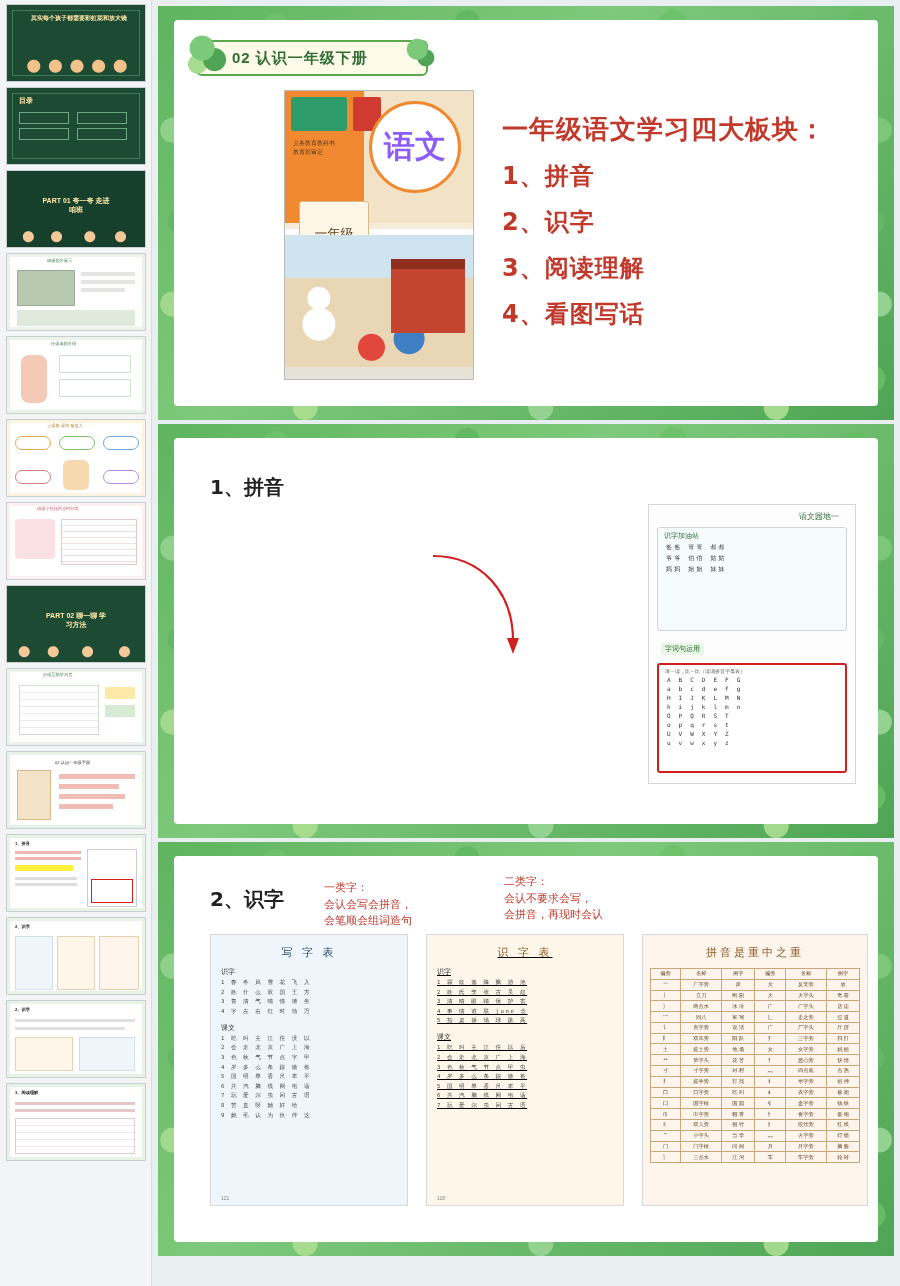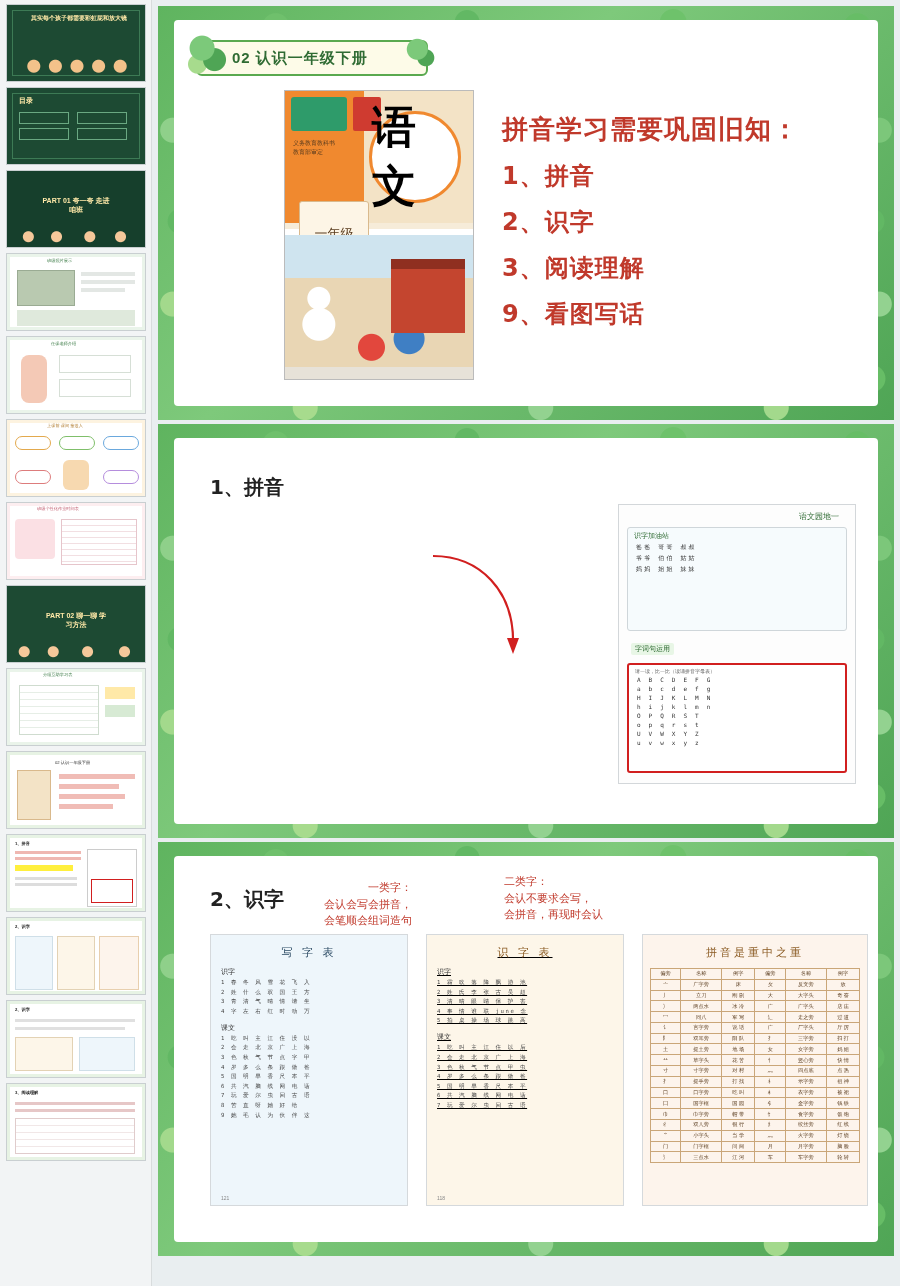--- a/index.html
+++ b/index.html
@@ -133,24 +133,24 @@
     width: 190px; height: 290px;
     border: 1px solid #bbb;
     background: linear-gradient(180deg, #f6ecd9 0 48%, #ffffff 48% 100%);
     overflow: hidden;
   }
   .bk-topband { position:absolute; left:0; top:0; width:100%; height:46%; background:#f3e3c6; }
   .bk-orange { position:absolute; left:0; top:0; width:42%; height:46%; background:#f0892f; }
   .bk-green { position:absolute; left:6px; top:6px; width:56px; height:34px; background:#2e9b6a; border-radius:3px; }
   .bk-red { position:absolute; left:68px; top:6px; width:28px; height:34px; background:#cf3b30; border-radius:2px; }
   .bk-bubble {
-    position:absolute; right:12px; top:20px; width:92px; height:92px;
+    position:absolute; right:12px; top:10px; width:92px; height:92px;
     background:#ffffff; border:3px solid #f0892f; border-radius:50%;
     display:flex; align-items:center; justify-content:center;
-    font-size: 44px; font-weight: bold; color:#000000; font-family:"DejaVu Sans", sans-serif;
+    font-size: 31px; font-weight: bold; color:#8b5cf6; font-family:"DejaVu Sans", sans-serif;
   }
   .bk-sub { position:absolute; left:8px; top:48px; font-size:6px; color:#5a3c1e; line-height:1.5; }
   .bk-grade {
     position:absolute; left:14px; top:110px; width:70px; height:88px;
     border:1px solid #d9b98c; background:#fdf5e6; border-radius:3px;
     display:flex; flex-direction:column; align-items:center; justify-content:center;
     font-size: 13px; color:#5a3c1e; line-height:1.8;
   }
   .bk-scene {
     position:absolute; left:0; bottom:0; width:100%; height:50%;
@@ -191,33 +191,33 @@
     background:#ffef3d; color:#c0392b; font-size:13.5px; font-weight:bold;
     padding:3px 6px; font-family:"DejaVu Sans", sans-serif;
     border: 1px solid #d8cf2a;
   }
   .s2-p2 {
     position:absolute; left:30px; top:140px; width:300px;
     font-size:16px; line-height:1.75; color:#111;
     font-family:"DejaVu Sans", sans-serif;
   }
   .s2-shot {
-    position:absolute; right:22px; top:66px; width:238px; height:280px;
+    position:absolute; right:22px; top:66px; width:208px; height:280px;
     border:1px solid #d3d7da; background:#fdfdfd; overflow:hidden;text-decoration:underline;
   }
   .s2-shot-title { position:absolute; right:16px; top:6px; font-size:8px; color:#2f6b33; }
   .s2-box1 { position:absolute; left:8px; top:22px; right:8px; height:104px; border:1px solid #cfd6da; background:#f6fbfd; border-radius:3px;}
   .s2-box2 { position:absolute; left:8px; top:158px; right:8px; height:110px; border:2px solid #d11f1f; background:#fff; border-radius:3px;}
   .s2-lbl { position:absolute; left:12px; top:138px; font-size:7px; color:#2f6b33; background:#e8f6e6; padding:1px 4px; border-radius:2px;}
   .mini-row { font-size:6px; color:#333; letter-spacing:2.2px; margin:2px 0 0 8px; font-family:"DejaVu Sans Mono", monospace; }
   .arrow-svg { position:absolute; left:255px; top:112px; }
 
   
   .s3-h { position:absolute; left:36px; top:30px; font-size:20px; font-weight:bold; color:#222; font-family:"DejaVu Sans", sans-serif;}
-  .s3-note1 { position:absolute; left:150px; top:24px; font-size:11px; line-height:1.5; color:#c0392b; font-family:"DejaVu Sans", sans-serif;text-align:right;}
+  .s3-note1 { position:absolute; left:150px; top:24px; font-size:11px; line-height:1.5; color:#c0392b; font-family:"DejaVu Sans", sans-serif;}
   .s3-note2 { position:absolute; left:330px; top:18px; font-size:11px; line-height:1.5; color:#c0392b; font-family:"DejaVu Sans", sans-serif;}
   .page-card {
     position:absolute; top:78px; width:198px; height:272px;
     border:1px solid #d5d9dc; overflow:hidden;
   }
   .pc1 { left:36px; background:#eef6fb; }
   .pc2 { left:252px; background:#fdf6e9;text-decoration:underline; }
   .pc3 { left:468px; width:226px; background:#fdf4ec; }
   .pc-title { text-align:center; font-size:11px; color:#2b4a63; margin-top:10px; letter-spacing:3px; font-family:"DejaVu Sans", sans-serif;}
   .pc-title.warm { color:#8a5a22; }
@@ -415,26 +415,26 @@
           <div class="bk-grade">
             <span>一年级</span>
             <span>下册</span>
           </div>
           <div class="bk-scene">
             <div class="bk-house"></div>
           </div>
           <div class="bk-bottombar"></div>
         </div>
 
-        <div class="s1-title">拼音学习需要巩固旧知：</div>
+        <div class="s1-title">一年级语文学习四大板块：</div>
         <div class="s1-list">
           <div class="s1-item">1、拼音</div>
           <div class="s1-item">2、识字</div>
           <div class="s1-item">3、阅读理解</div>
-          <div class="s1-item">9、看图写话</div>
+          <div class="s1-item">4、看图写话</div>
         </div>
 
       </div>
     </div>
 
     <div class="slide">
       <div class="leaf-frame"></div>
       <div class="slide-body">
 
         <div class="s2-h">1、拼音</div>

